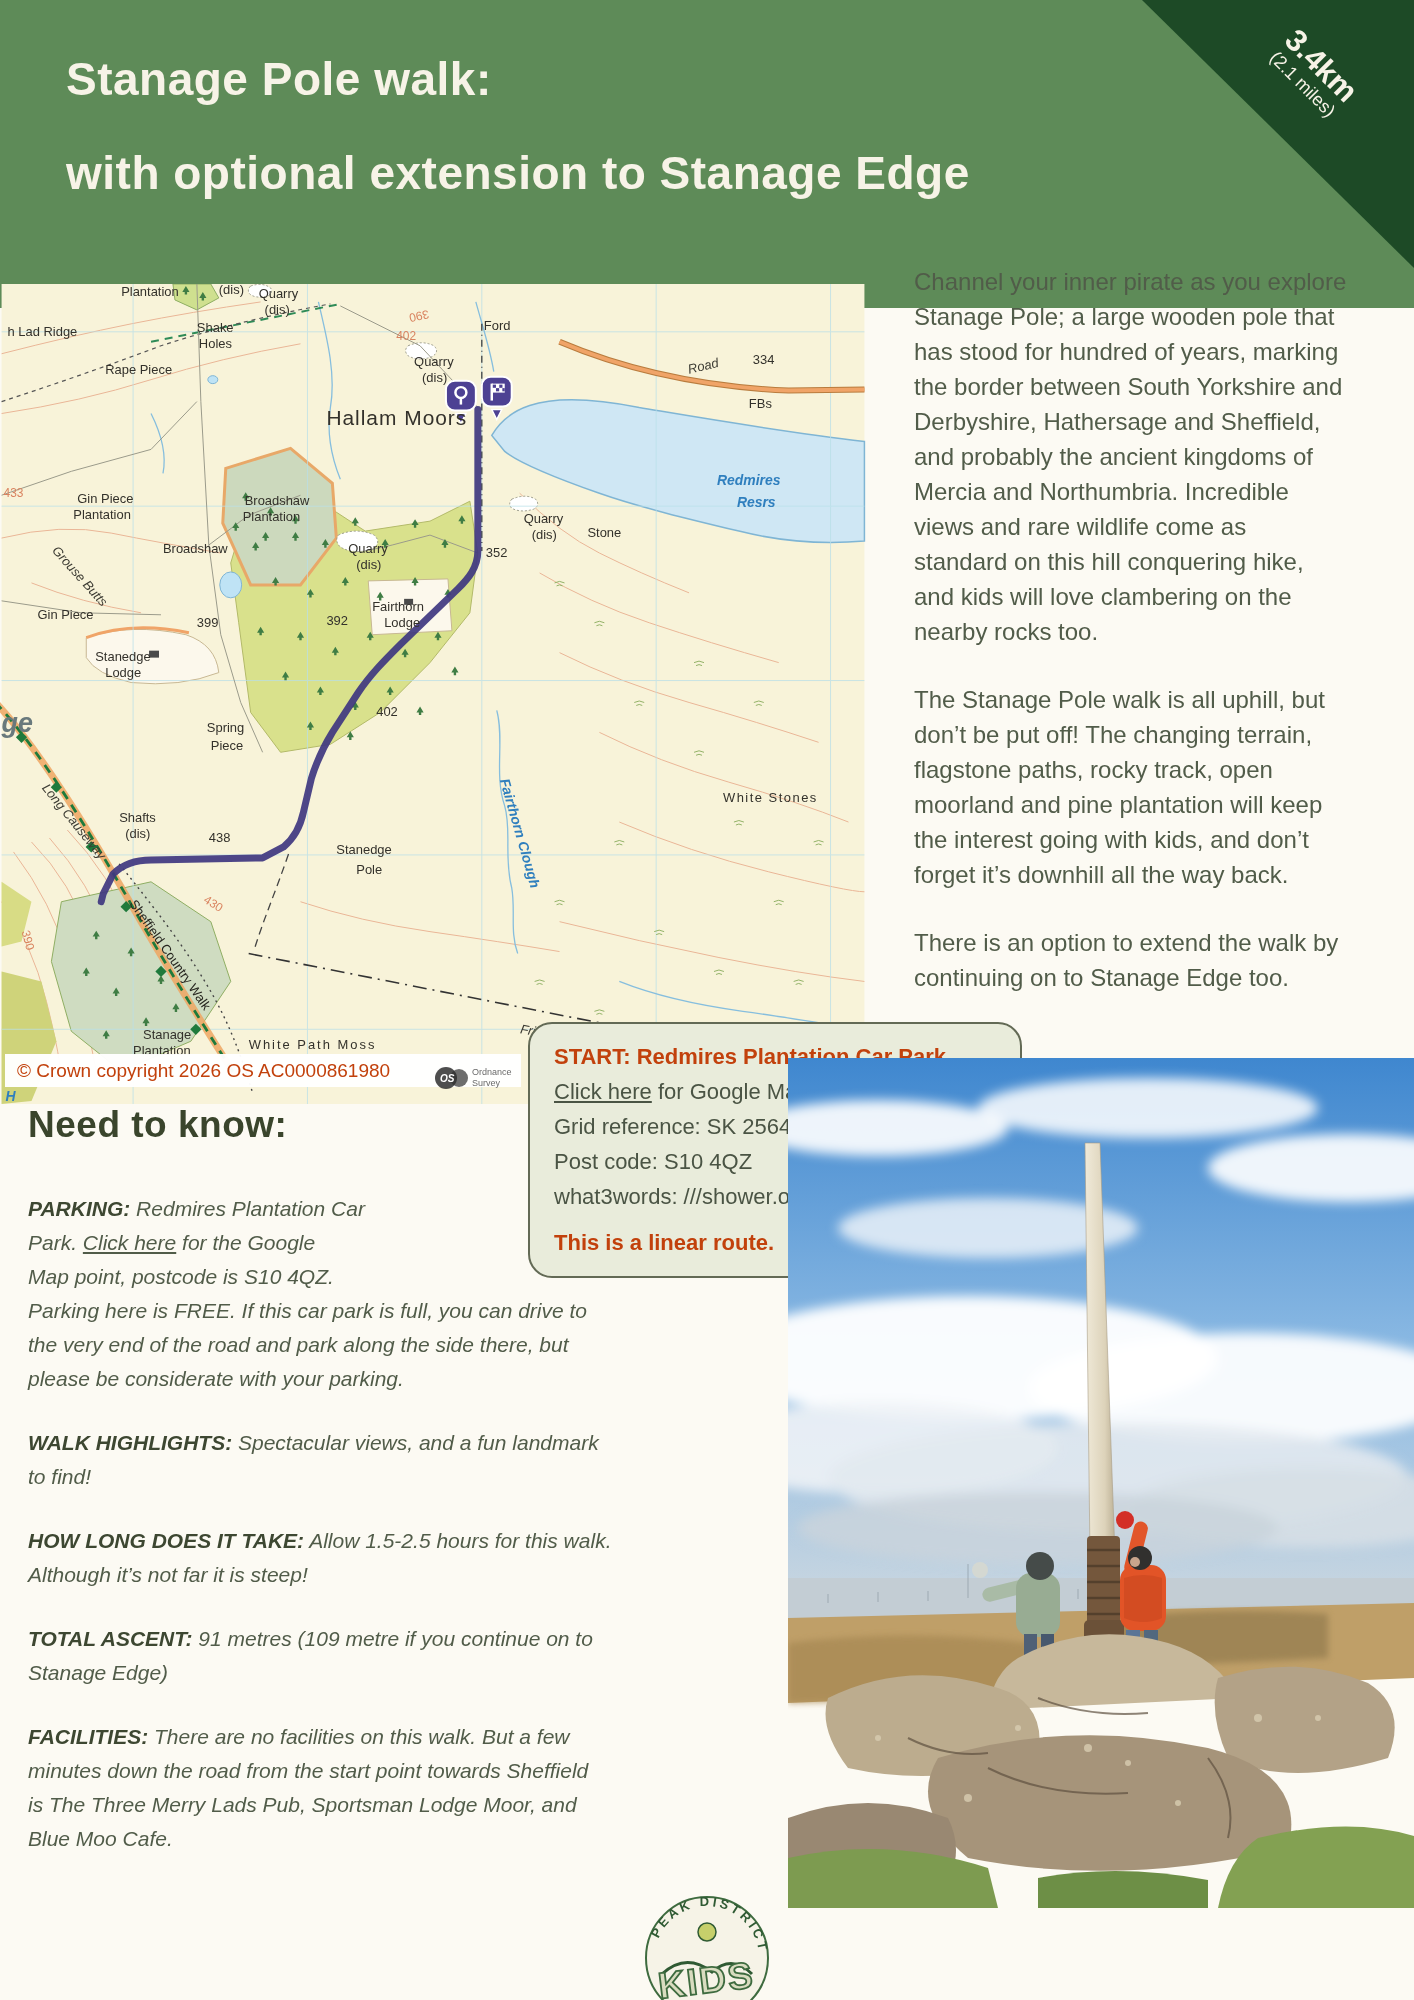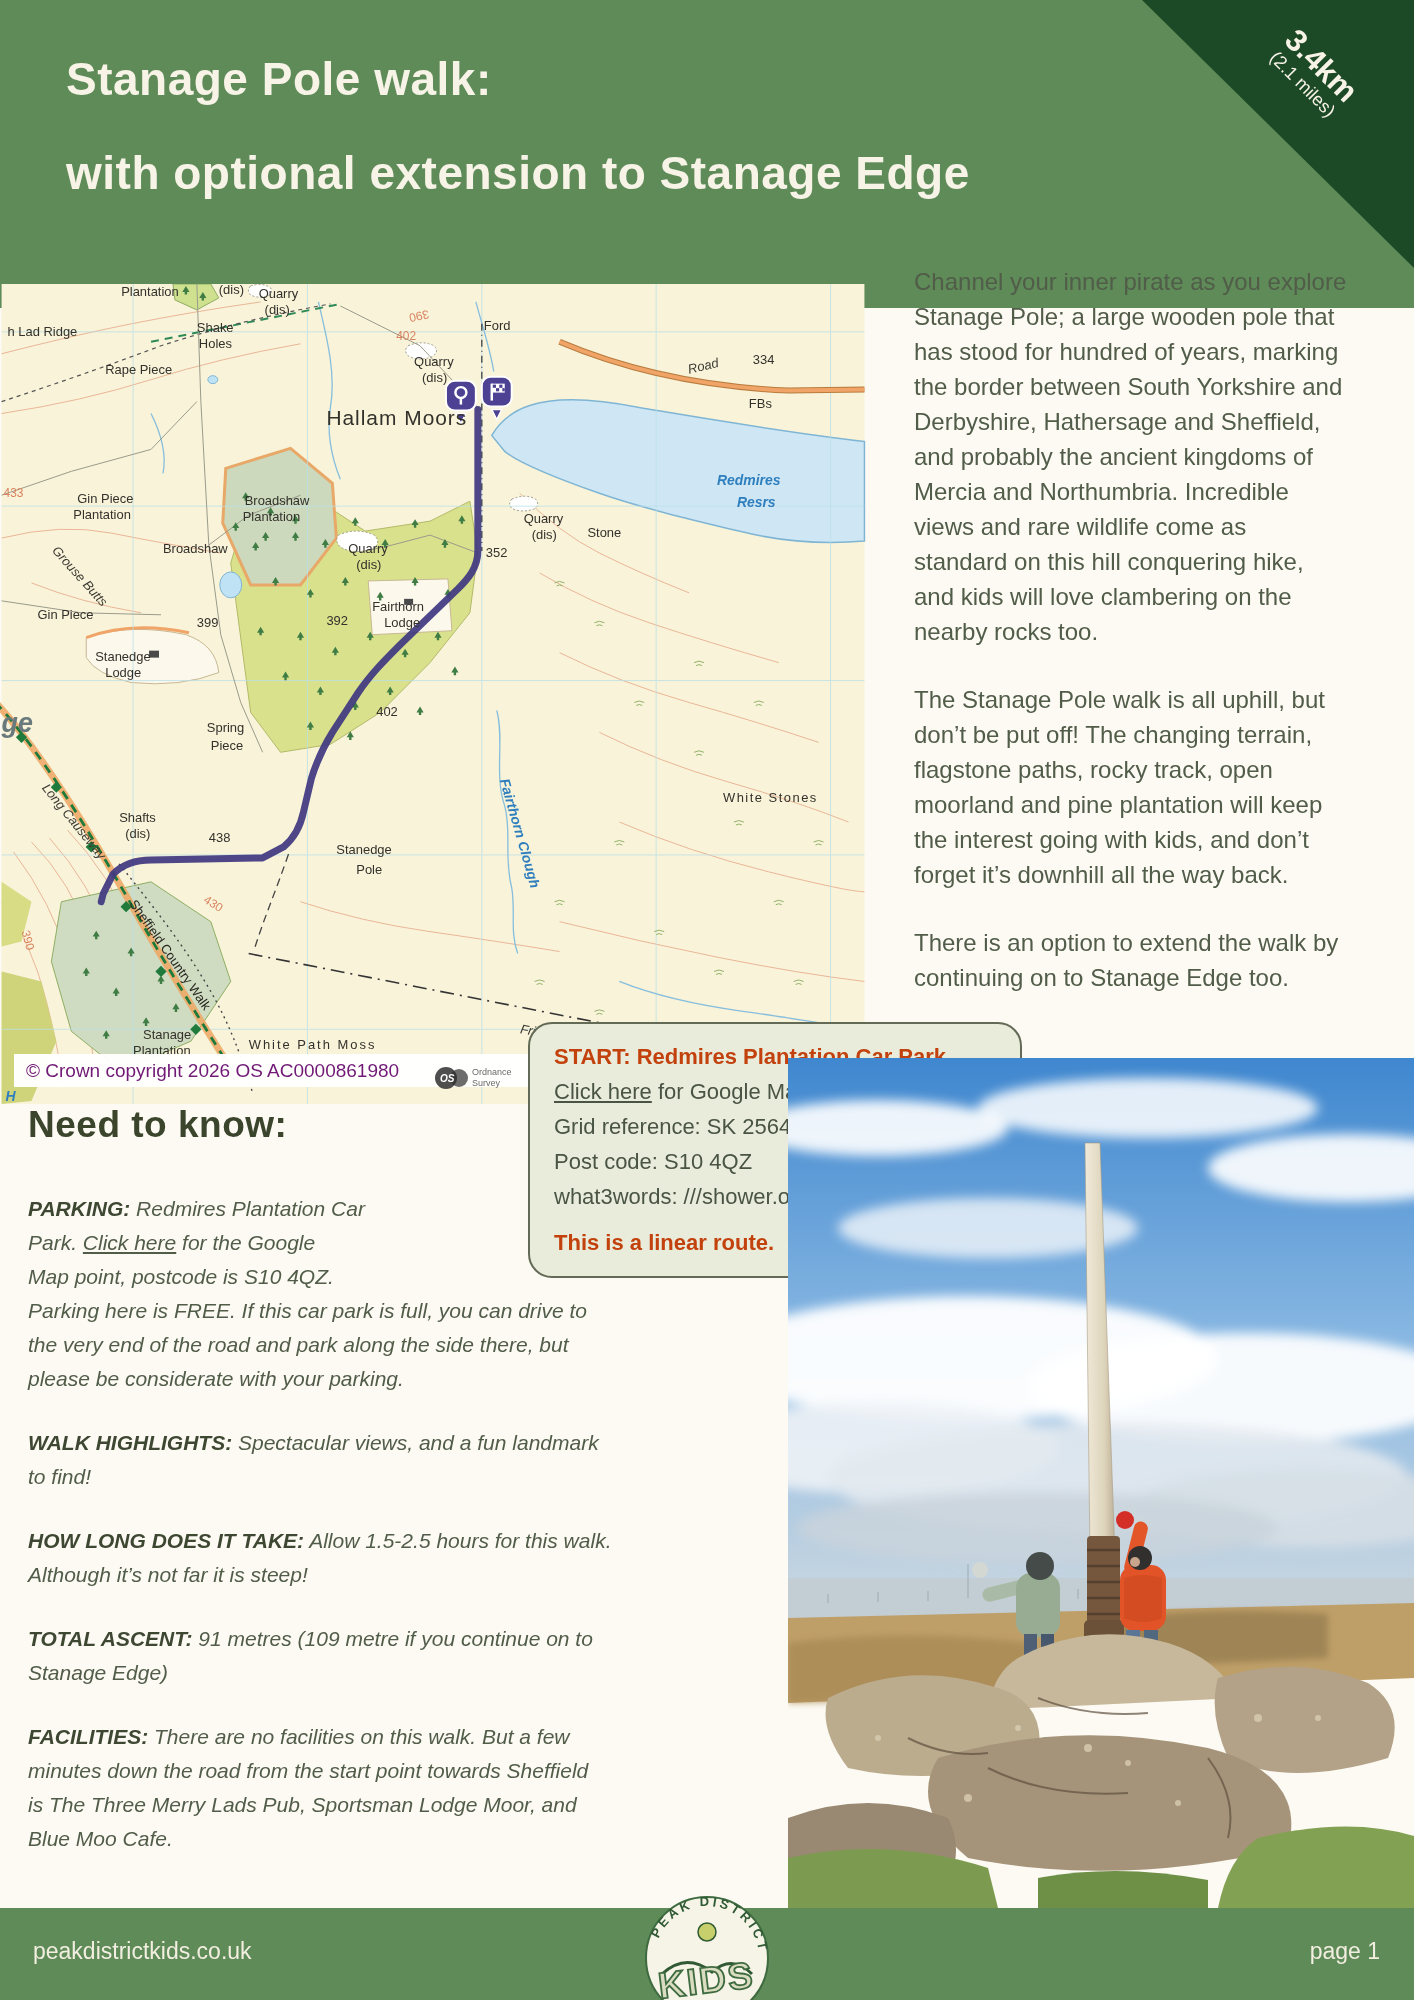--- a/index.html
+++ b/index.html
@@ -30,22 +30,22 @@
   
   .map-wrap{position:absolute;left:0;top:258px;width:866px;height:820px;margin-top:26px;}
   .map-wrap svg{display:block;}
   text.pl{fill:#33312b;font-size:13px;}
   text.big{fill:#33312b;font-size:21px;letter-spacing:1px;}
   text.wtr{fill:#2f7fbe;font-style:italic;font-weight:bold;font-size:14px;}
   text.red{fill:#d9835f;font-size:12px;}
   text.ital{fill:#3c3b33;font-style:italic;font-size:13px;}
   text.pth{fill:#26251f;font-size:13px;}
   text.cut{fill:#69797c;font-style:italic;font-weight:bold;font-size:27px;}
-  .copyright{position:absolute;left:14px;top:770px;width:516px;height:33px;background:rgba(255,255,255,.97);
-    display:flex;align-items:center;padding-left:12px;font-size:19px;color:#701a75;text-align:right;}
+  .copyright{position:absolute;left:5px;top:770px;width:516px;height:33px;background:rgba(255,255,255,.97);
+    display:flex;align-items:center;padding-left:12px;font-size:19px;color:#c2410c;text-align:right;}
   .oslogo{position:absolute;left:432px;top:776px;}
   
   .intro{position:absolute;left:900px;top:264px;width:500px;margin-left:14px;}
   .intro p{font-size:24px;line-height:35px;margin-bottom:33px;white-space:pre-line;}
   
   .start-box{position:absolute;left:528px;top:1022px;width:494px;min-height:246px;
     background:var(--box-bg);border:2px solid var(--box-border);border-radius:24px;
     padding:15px 24px 16px;font-size:22px;line-height:35px;color:#4a5444;}
   .start-box b{color:#c2410c;}
   .start-box .note{margin-top:11px;font-weight:normal;color:#3c4632;}
@@ -465,24 +465,20 @@
           <circle cx="180" cy="740" r="4"></circle>
         <circle cx="390" cy="745" r="3"></circle>
           <circle cx="90" cy="680" r="3"></circle>
       </g>
       <path d="M0,800 Q100,778 200,810 L210,850 L0,850 Z" fill="#7d9b50"></path>
       <path d="M470,780 Q560,758 626,778 L626,850 L430,850 Q440,800 470,780 Z" fill="#83a152"></path>
       <path d="M250,820 Q330,805 420,822 L420,850 L250,850 Z" fill="#6d8f46"></path>
     </svg>
   </div>
 
-  <div class="footer">
-    <div class="site">peakdistrictkids.co.uk</div>
-    <div class="pageno">page 1</div>
-  </div>
 
   <svg class="brand" width="154" height="106" viewBox="0 0 154 106">
     <circle cx="77" cy="64" r="61" fill="#f6f3e7" stroke="#3e6b3f" stroke-width="2"></circle>
     <defs>
         <path id="arcpath" d="M25,64 A52,52 0 0 1 129,64"></path>
       </defs>
     <circle cx="77" cy="38" r="9" fill="#c6cf6b" stroke="#2f5a33" stroke-width="1.5"></circle>
     <path d="M32,80 Q56,58 82,78 Q102,60 122,80" stroke="#2f5a33" stroke-width="3" fill="none"></path>
     <text font-size="13" font-weight="bold" fill="#2f5a33" letter-spacing="3">
       <textPath id="arc-text" href="#arcpath" startOffset="12%">PEAK DISTRICT</textPath>

